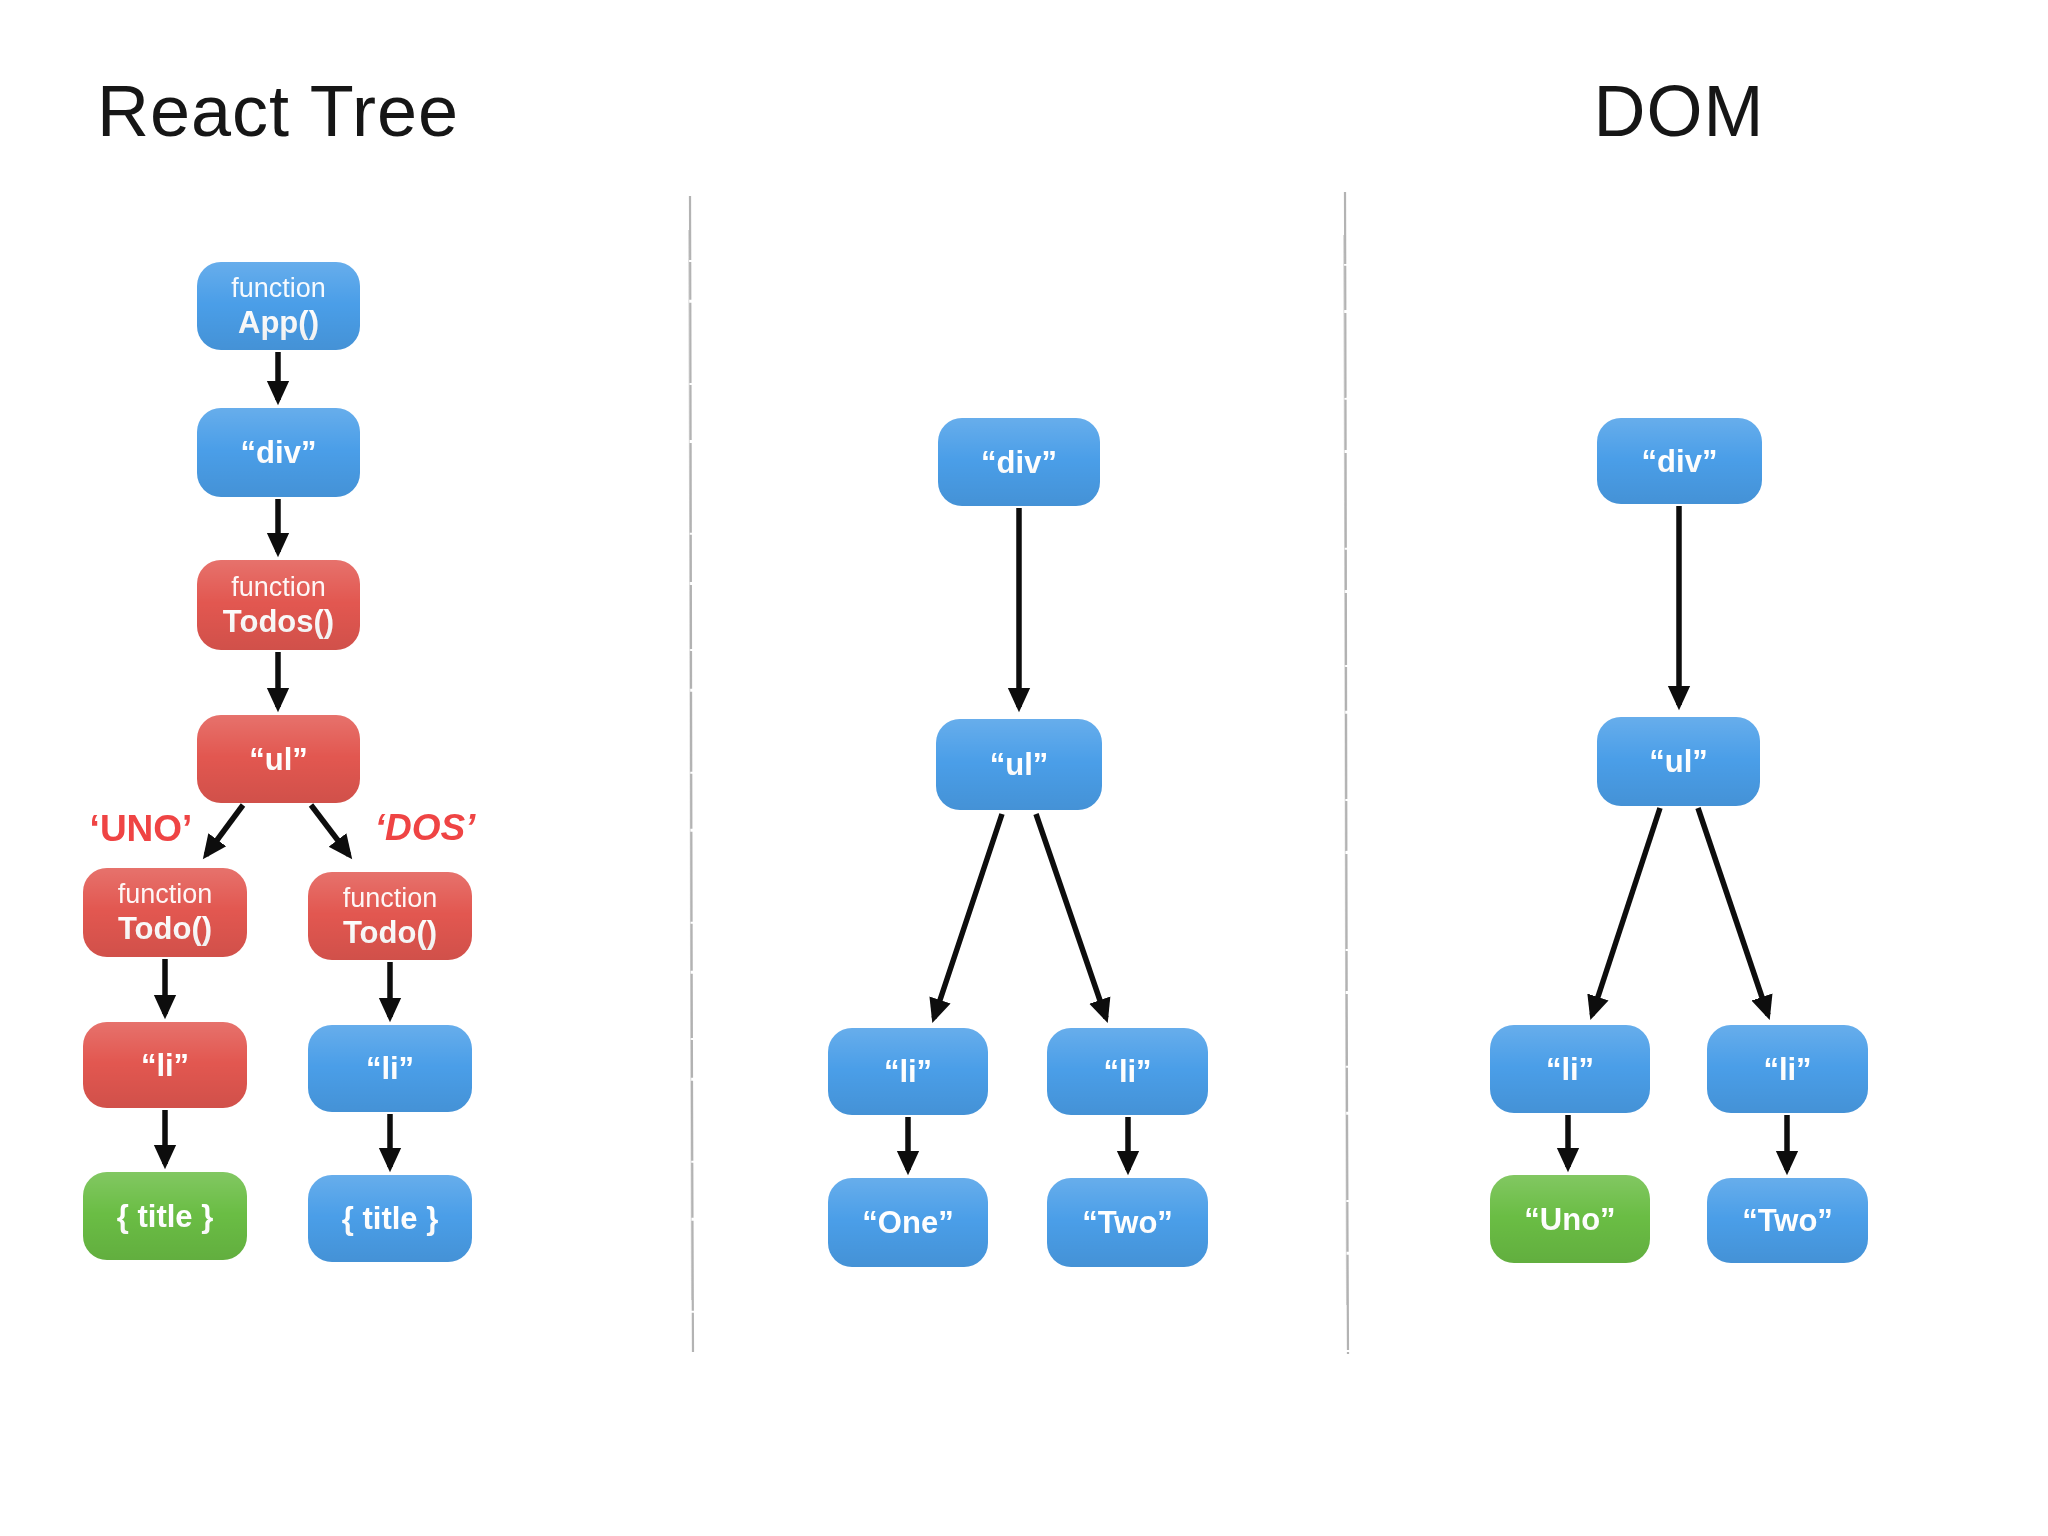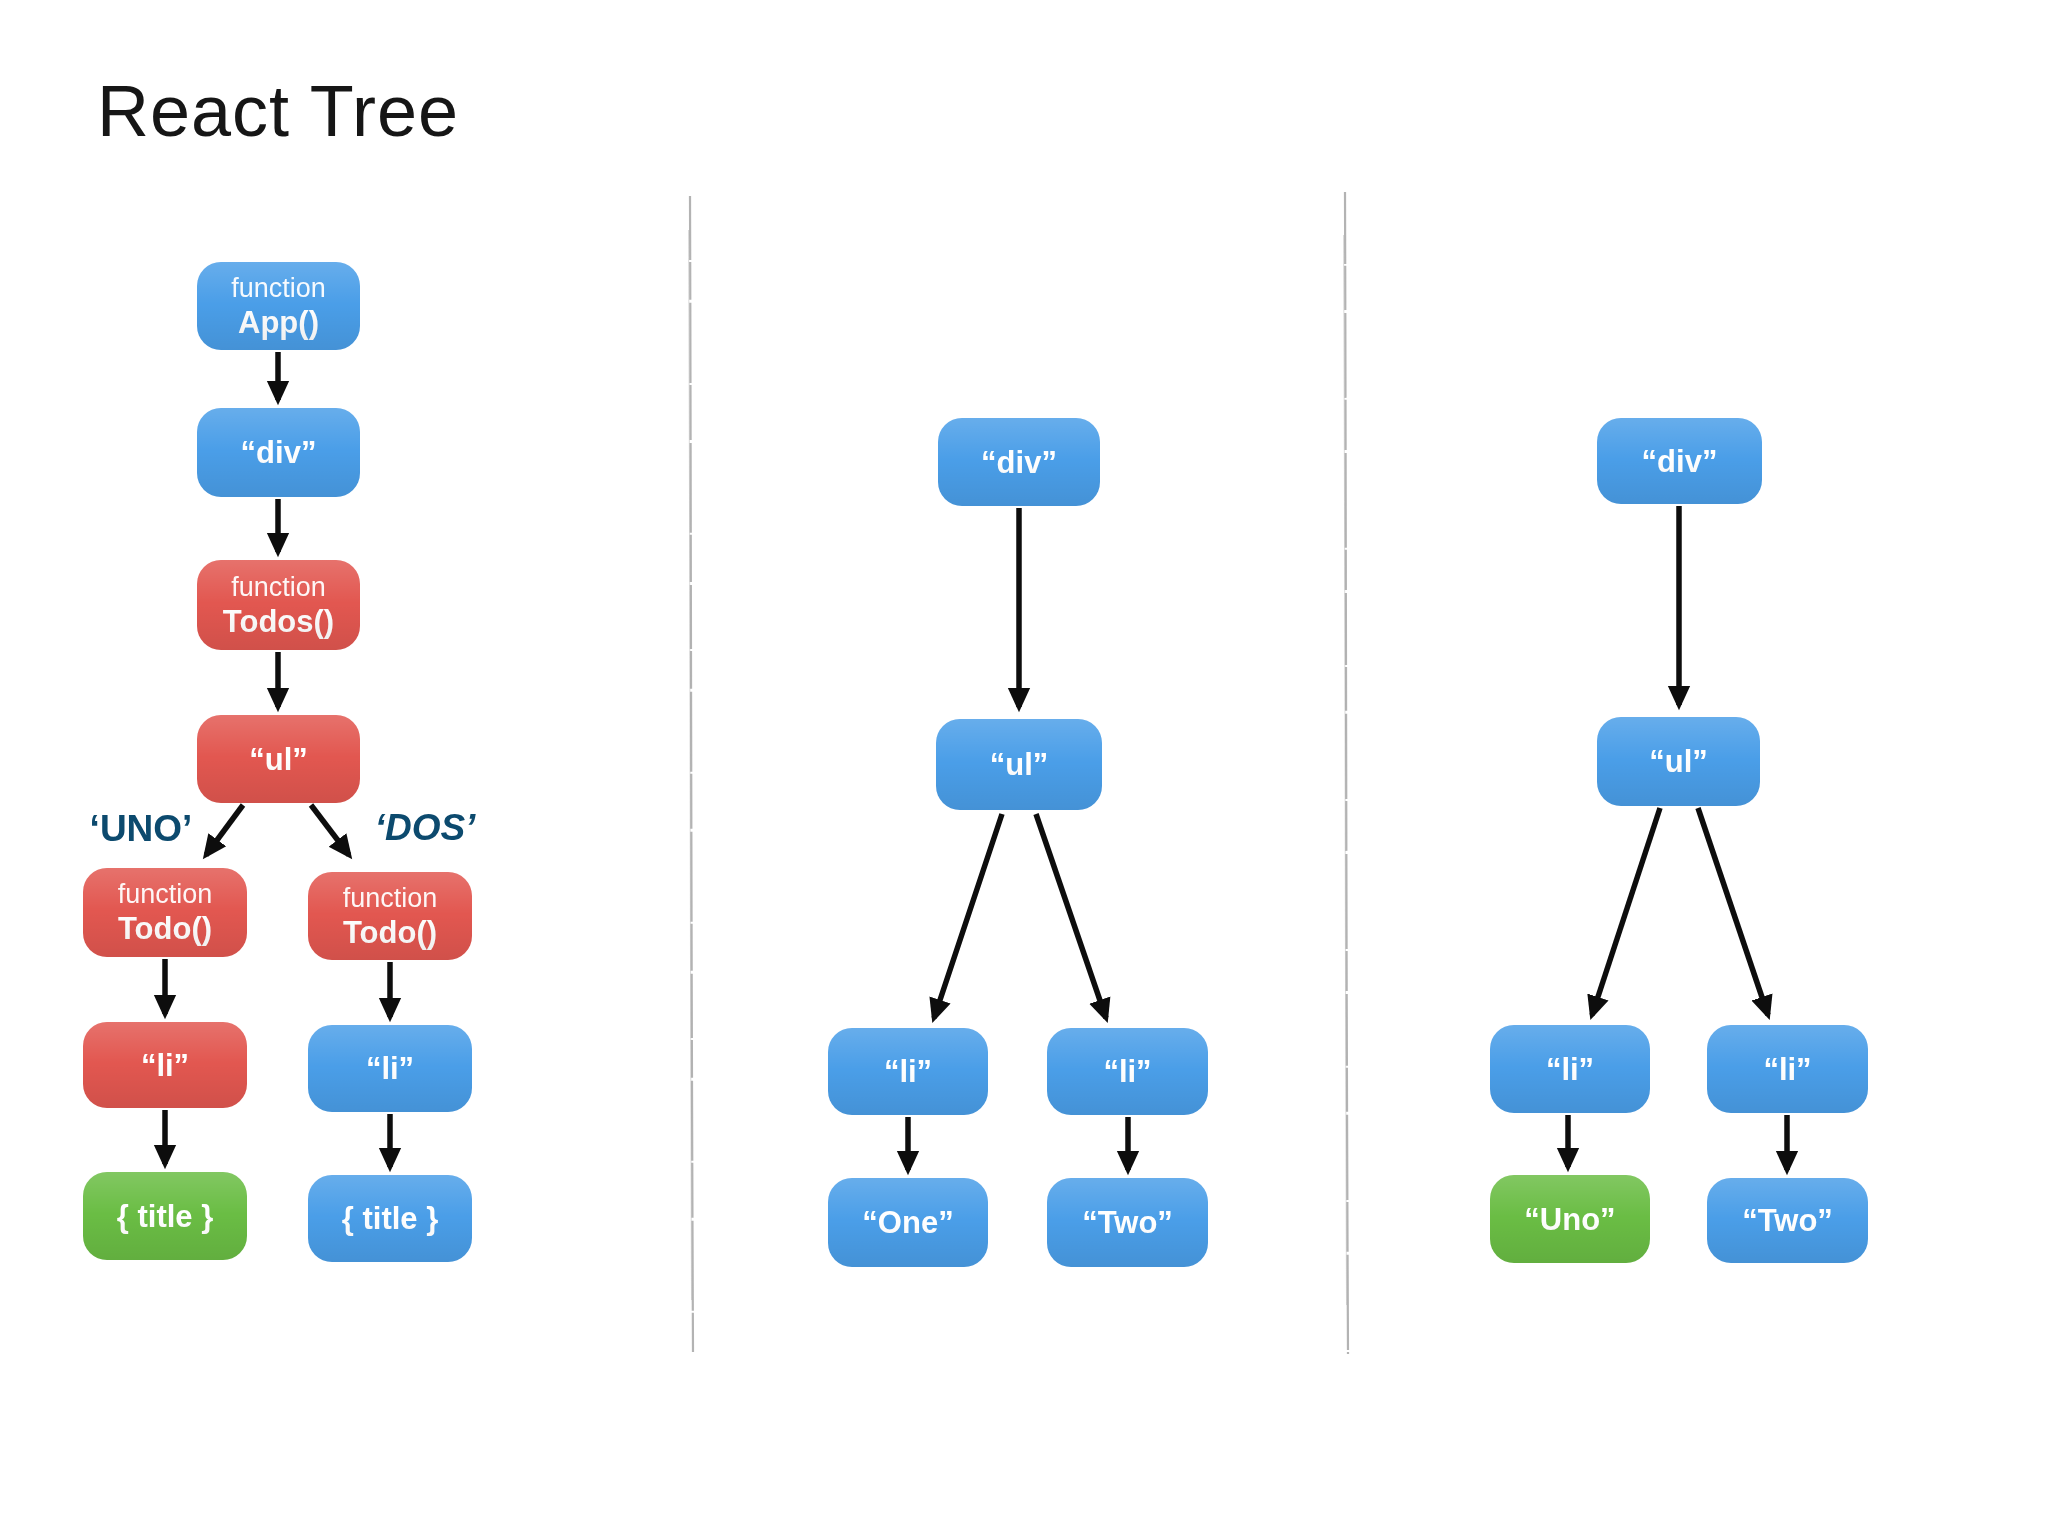--- a/index.html
+++ b/index.html
@@ -24,21 +24,21 @@
     content:"";position:absolute;inset:0;border-radius:inherit;pointer-events:none;
     background:linear-gradient(180deg,rgba(255,255,255,.16),rgba(255,255,255,0) 48%,rgba(0,0,0,.08));
   }
   .c-blue{background:var(--blue,#4a9ee8);}
   .c-red{background:var(--red,#e25750);}
   .c-green{background:var(--green,#6abd44);}
   .node .sub{font-size:27px;line-height:31px;font-weight:400;color:rgba(255,255,255,.95);}
   .node .lbl{font-size:31px;line-height:35px;font-weight:700;}
   .key-label{
     position:absolute;transform:translate(-50%,-50%);
-    font-size:37px;font-weight:700;color:#0c4a6e;white-space:nowrap;
+    font-size:37px;font-weight:700;color:#ef4444;white-space:nowrap;
   }
 </style>
 </head>
 <body>
 
 <div class="stage">
 
   <svg class="edges" viewBox="0 0 2048 1536">
     <defs>
       <marker id="ah" viewBox="0 0 10 10" refX="7.5" refY="5" markerWidth="4.6" markerHeight="4.6" orient="auto">
@@ -68,20 +68,21 @@
     <line class="edge" x1="1128" y1="1117" x2="1128" y2="1170" marker-end="url(#ah)"></line>
 
     <line class="edge" x1="1679" y1="506" x2="1679" y2="705" marker-end="url(#ah)"></line>
     <line class="edge" x1="1660" y1="808" x2="1592" y2="1015" marker-end="url(#ah)"></line>
     <line class="edge" x1="1698" y1="808" x2="1768" y2="1015" marker-end="url(#ah)"></line>
     <line class="edge" x1="1568" y1="1115" x2="1568" y2="1167" marker-end="url(#ah)"></line>
     <line class="edge" x1="1787" y1="1115" x2="1787" y2="1170" marker-end="url(#ah)"></line>
   </svg>
 
   <div class="col-title" style="left:278px;top:70px;">React Tree</div>
+  <div class="col-title" style="left:1679px;top:70px;">DOM</div>
 
   <div class="node c-blue" style="left:197px;top:262px;width:163px;height:88px;">
     <div class="sub">function</div>
     <div class="lbl">App()</div>
   </div>
   <div class="node c-blue" style="left:197px;top:408px;width:163px;height:89px;">
     <div class="lbl">“div”</div>
   </div>
   <div class="node c-red" style="left:197px;top:560px;width:163px;height:90px;">
     <div class="sub">function</div>

